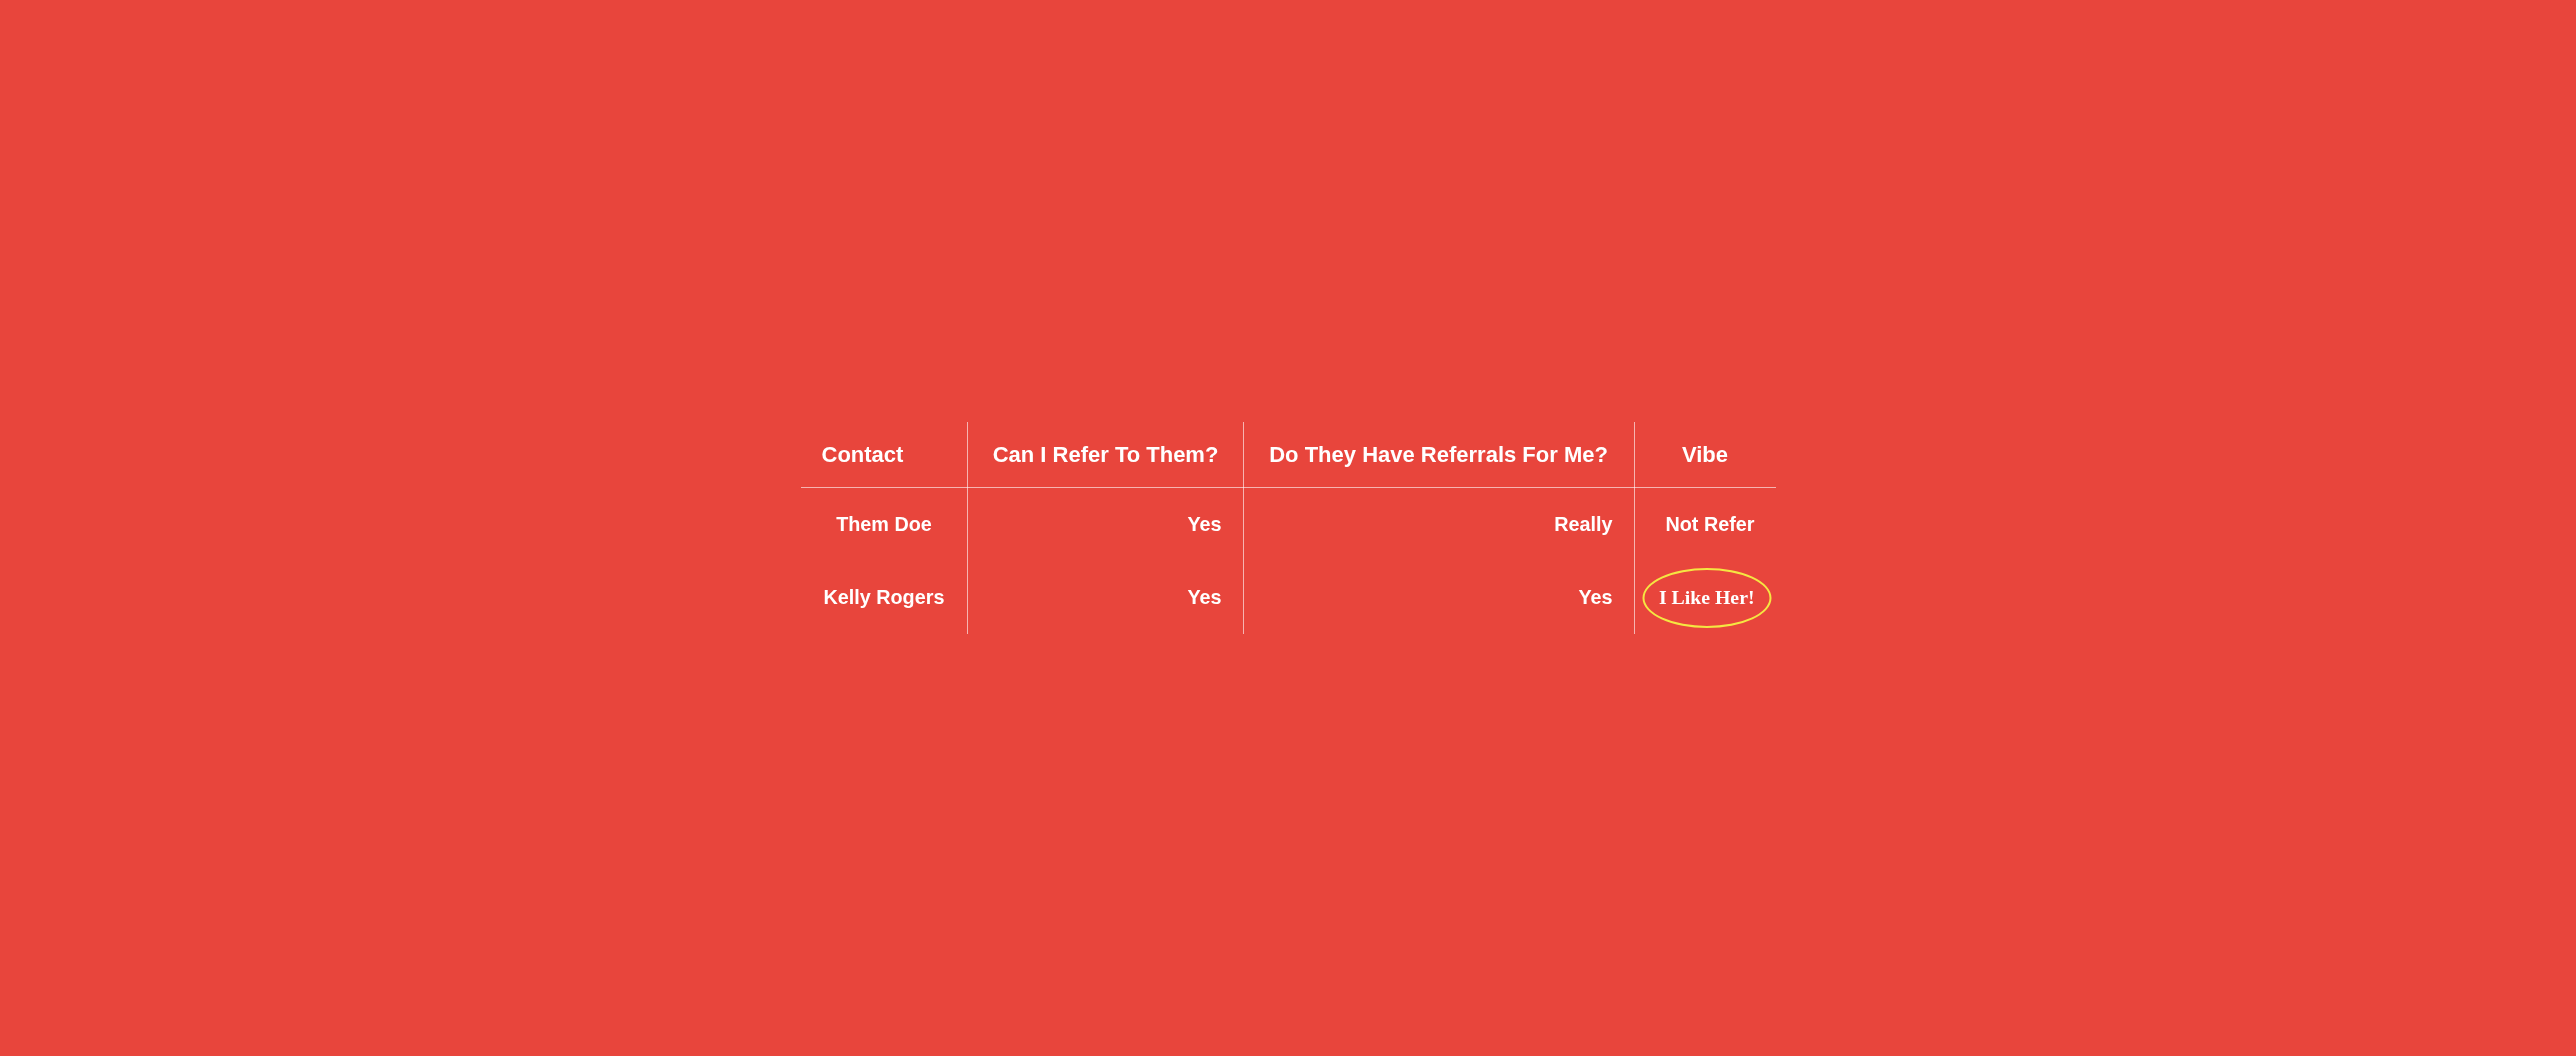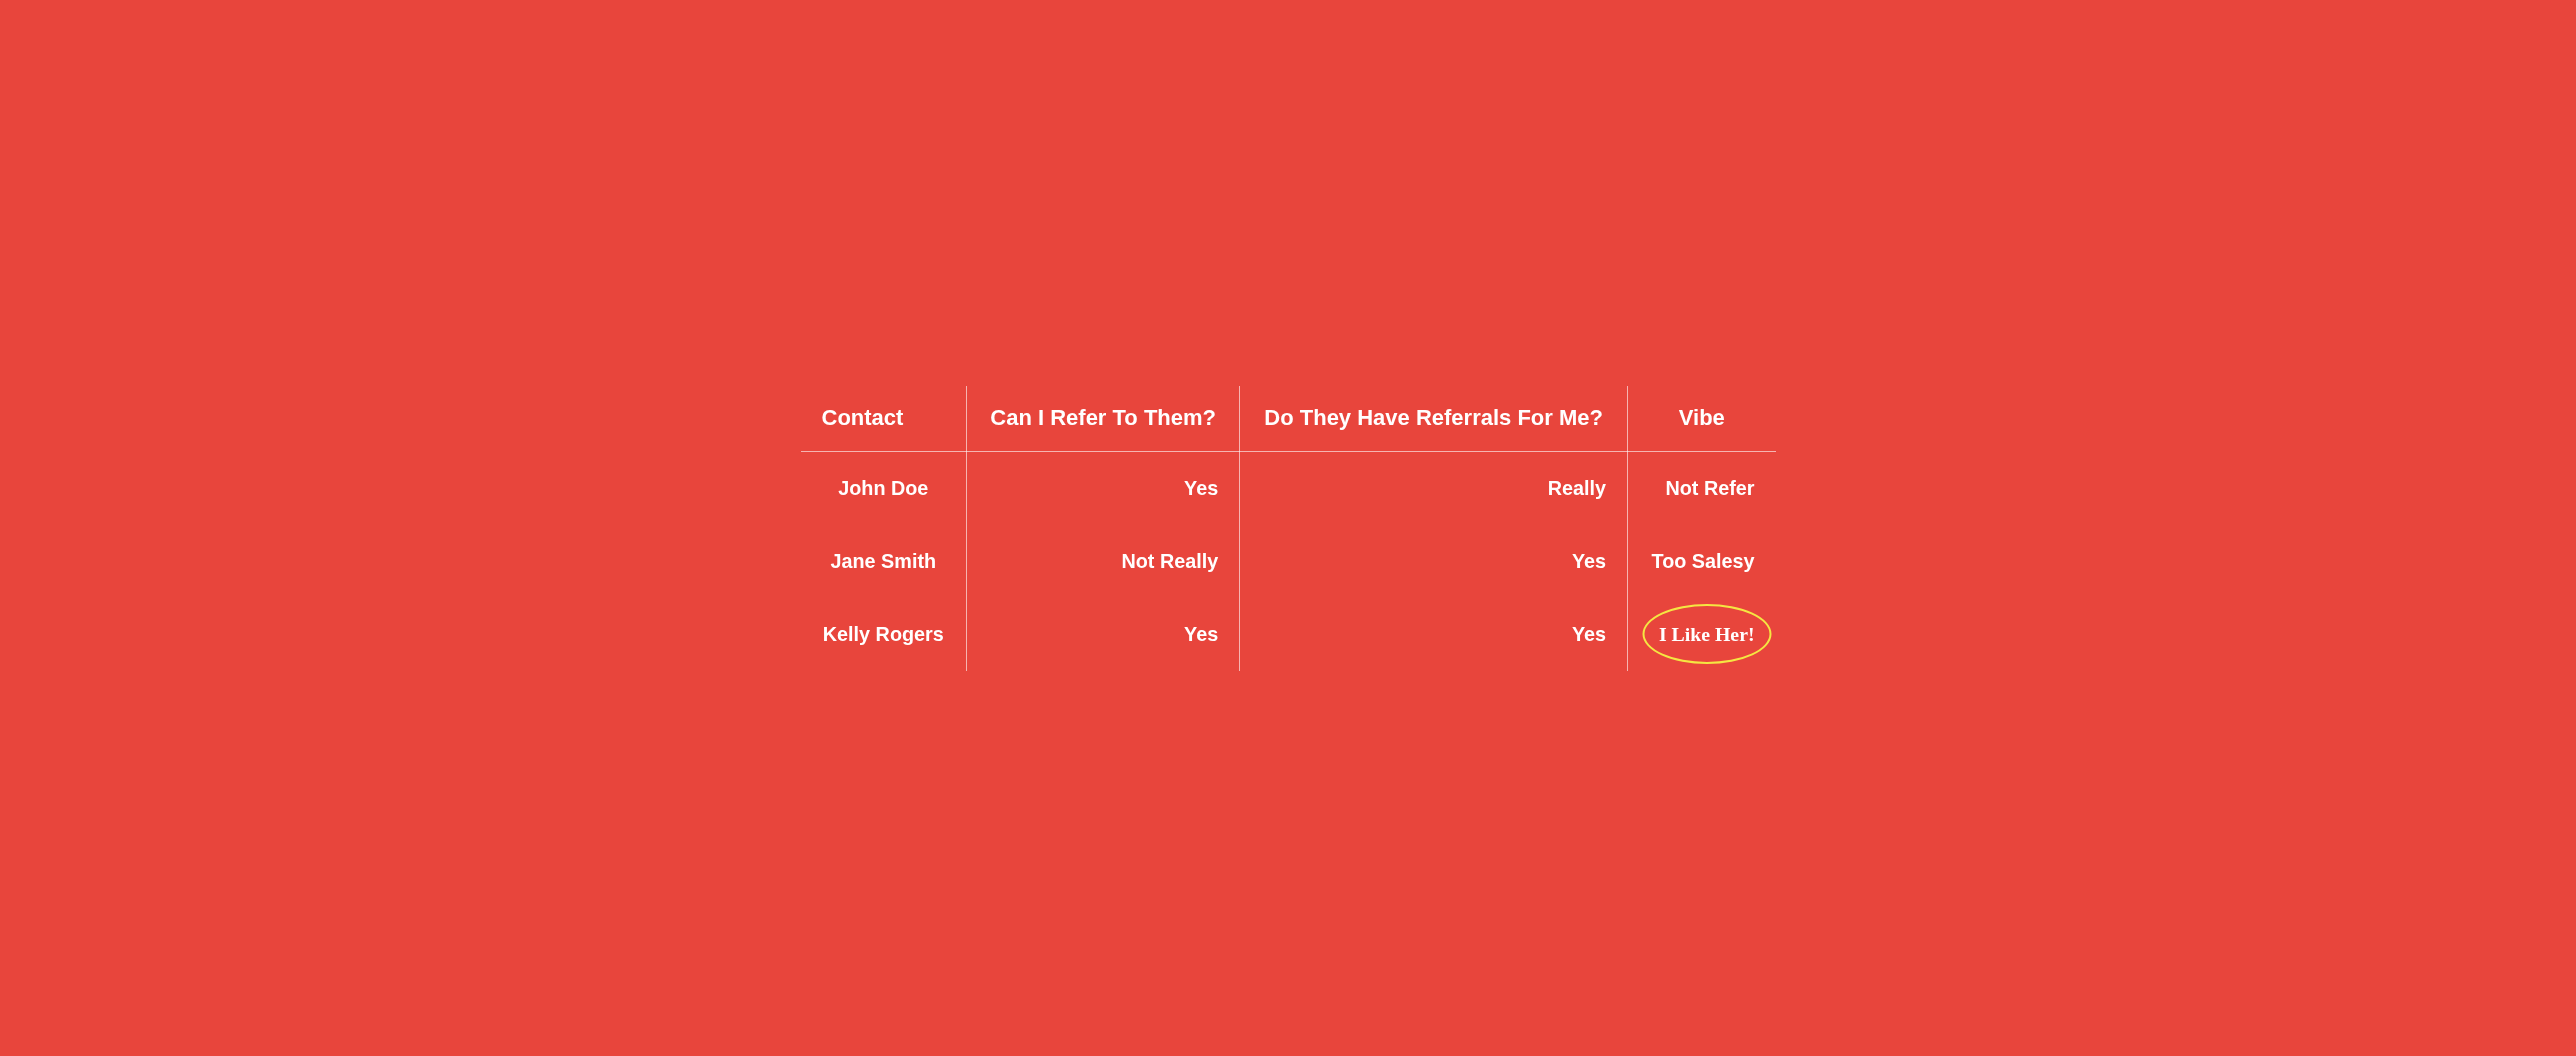--- a/index.html
+++ b/index.html
@@ -93,30 +93,24 @@
     <thead>
       <tr>
         <th>Contact</th>
         <th>Can I Refer To Them?</th>
         <th>Do They Have Referrals For Me?</th>
         <th>Vibe</th>
       </tr>
     </thead>
     <tbody>
       <tr>
-        <td>John Doe</td>
+        <td>Them Doe</td>
         <td>Yes</td>
         <td>Really</td>
         <td>Not Refer</td>
-      </tr>
-      <tr>
-        <td>Jane Smith</td>
-        <td>Not Really</td>
-        <td>Yes</td>
-        <td>Too Salesy</td>
       </tr>
       <tr>
         <td>Kelly Rogers</td>
         <td>Yes</td>
         <td>Yes</td>
         <td class="highlight-cell">
           <span class="circle-highlight">I Like Her!</span>
         </td>
       </tr>
     </tbody>

